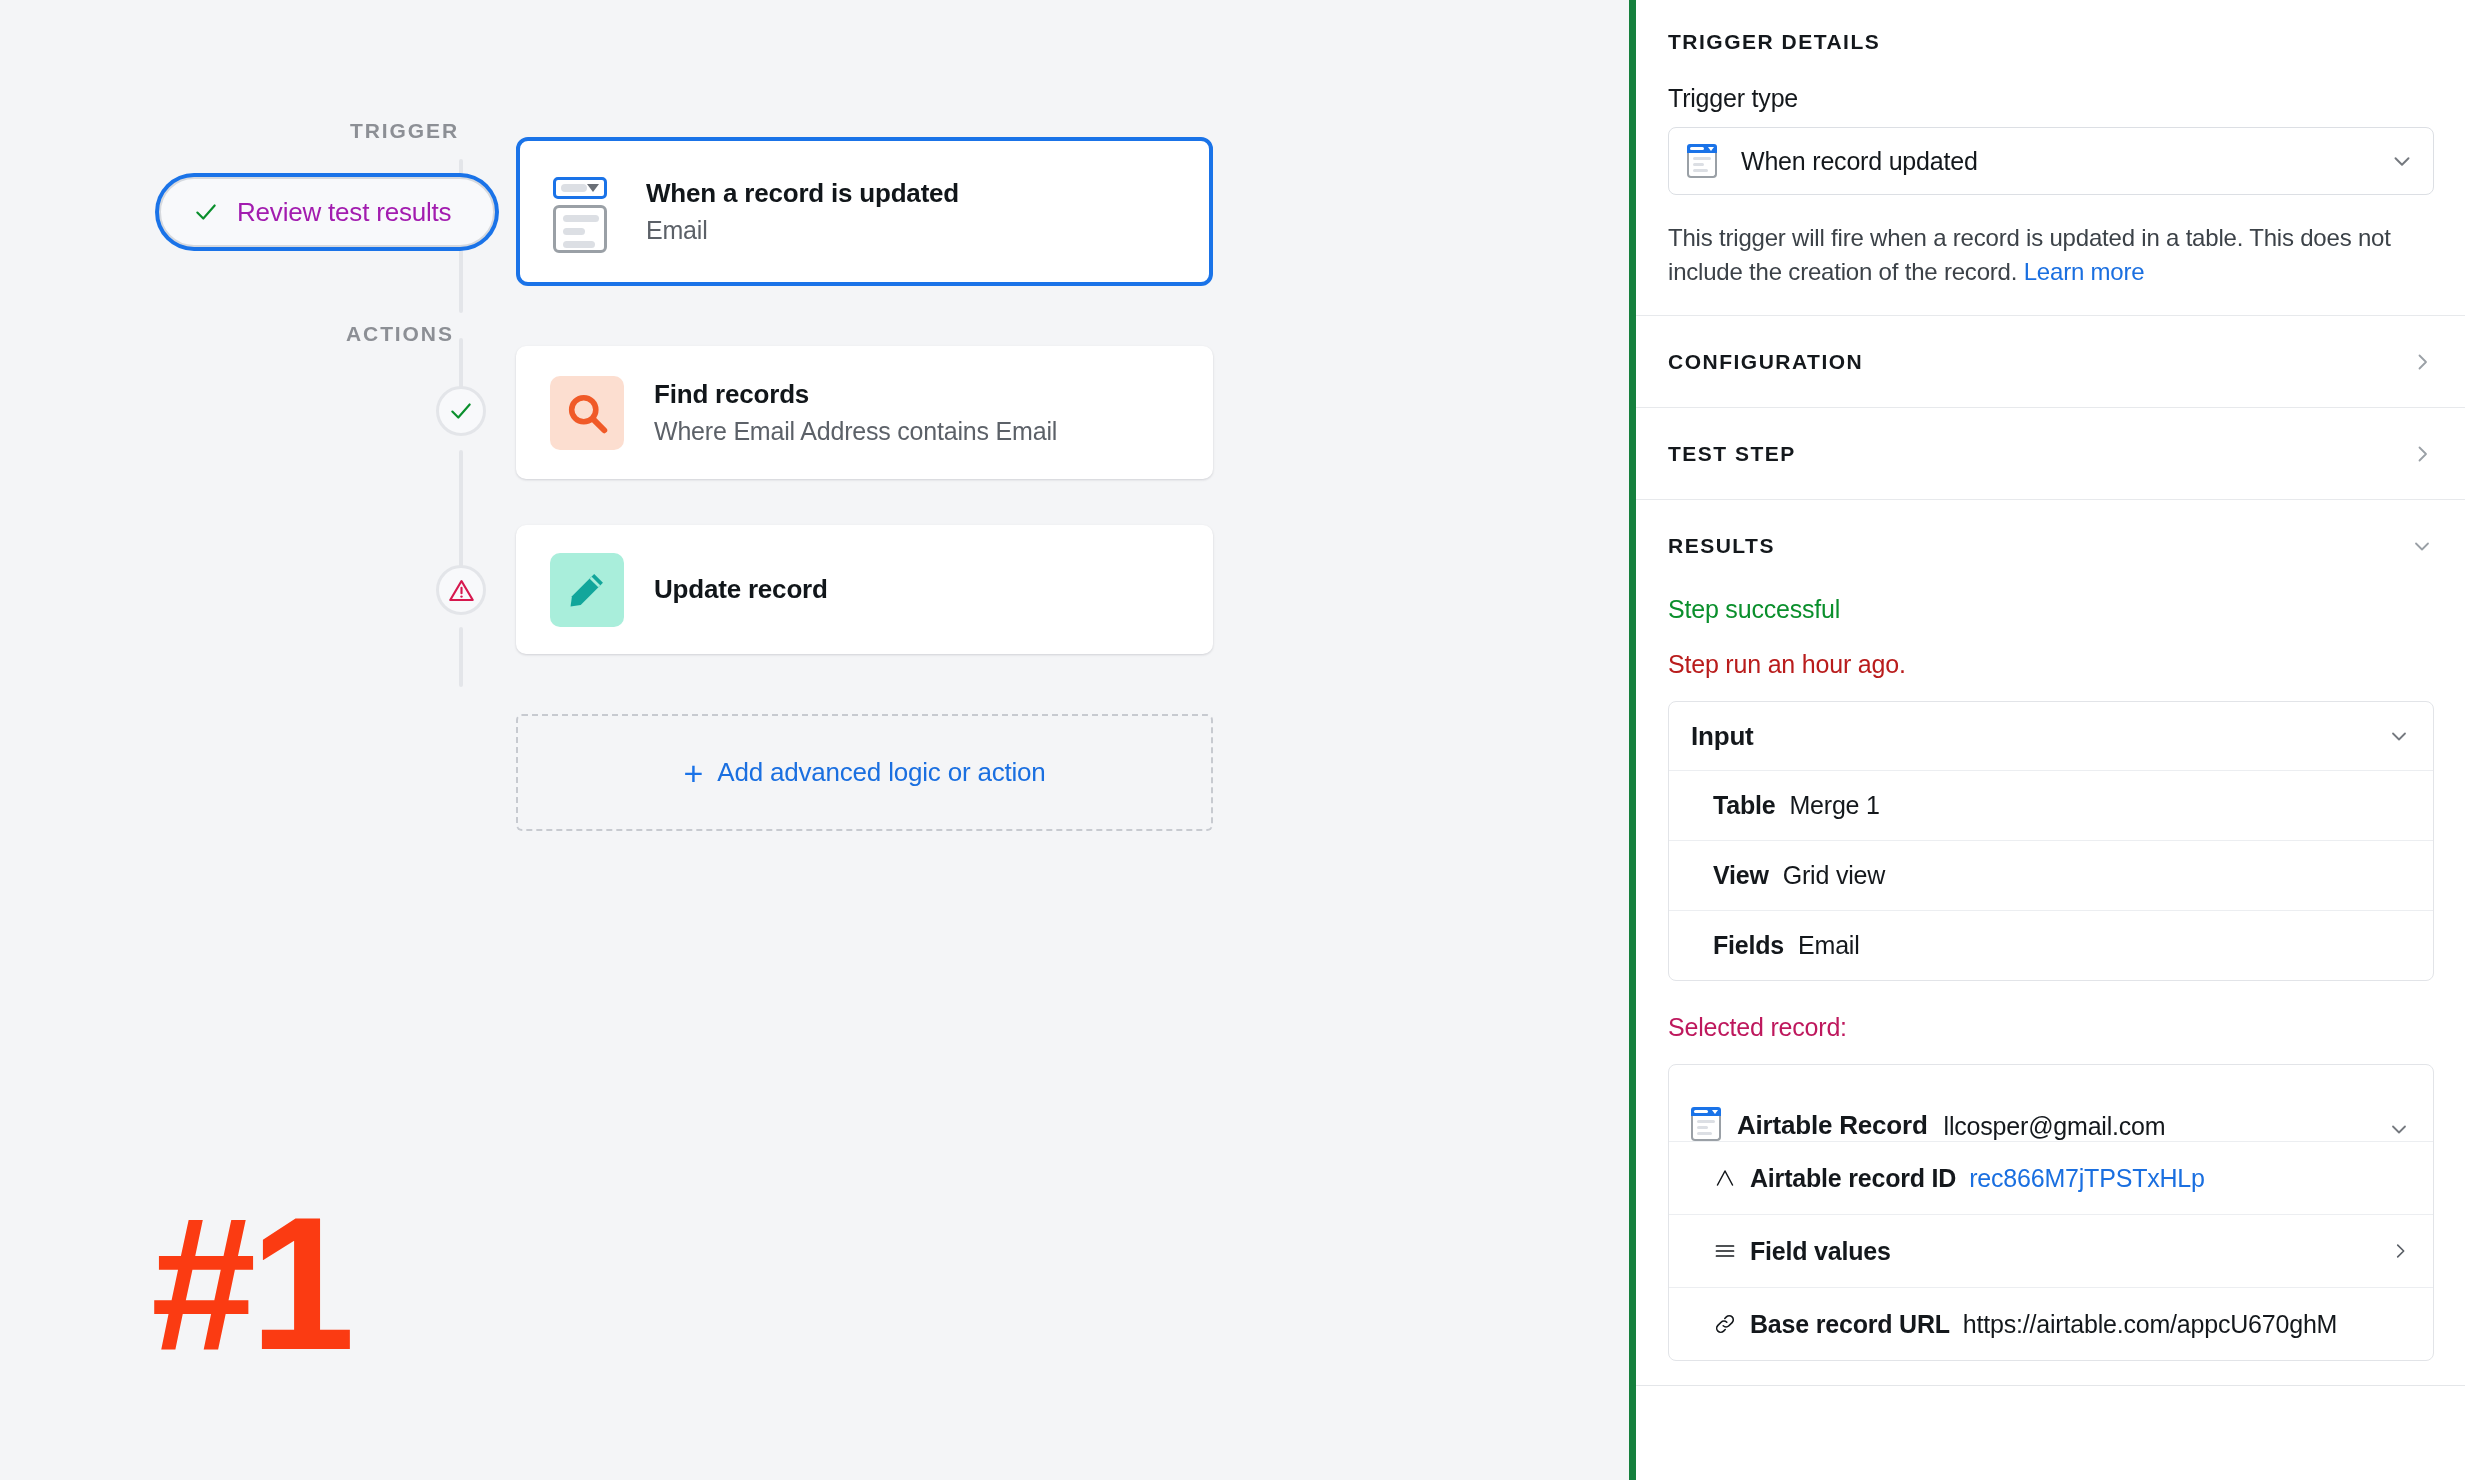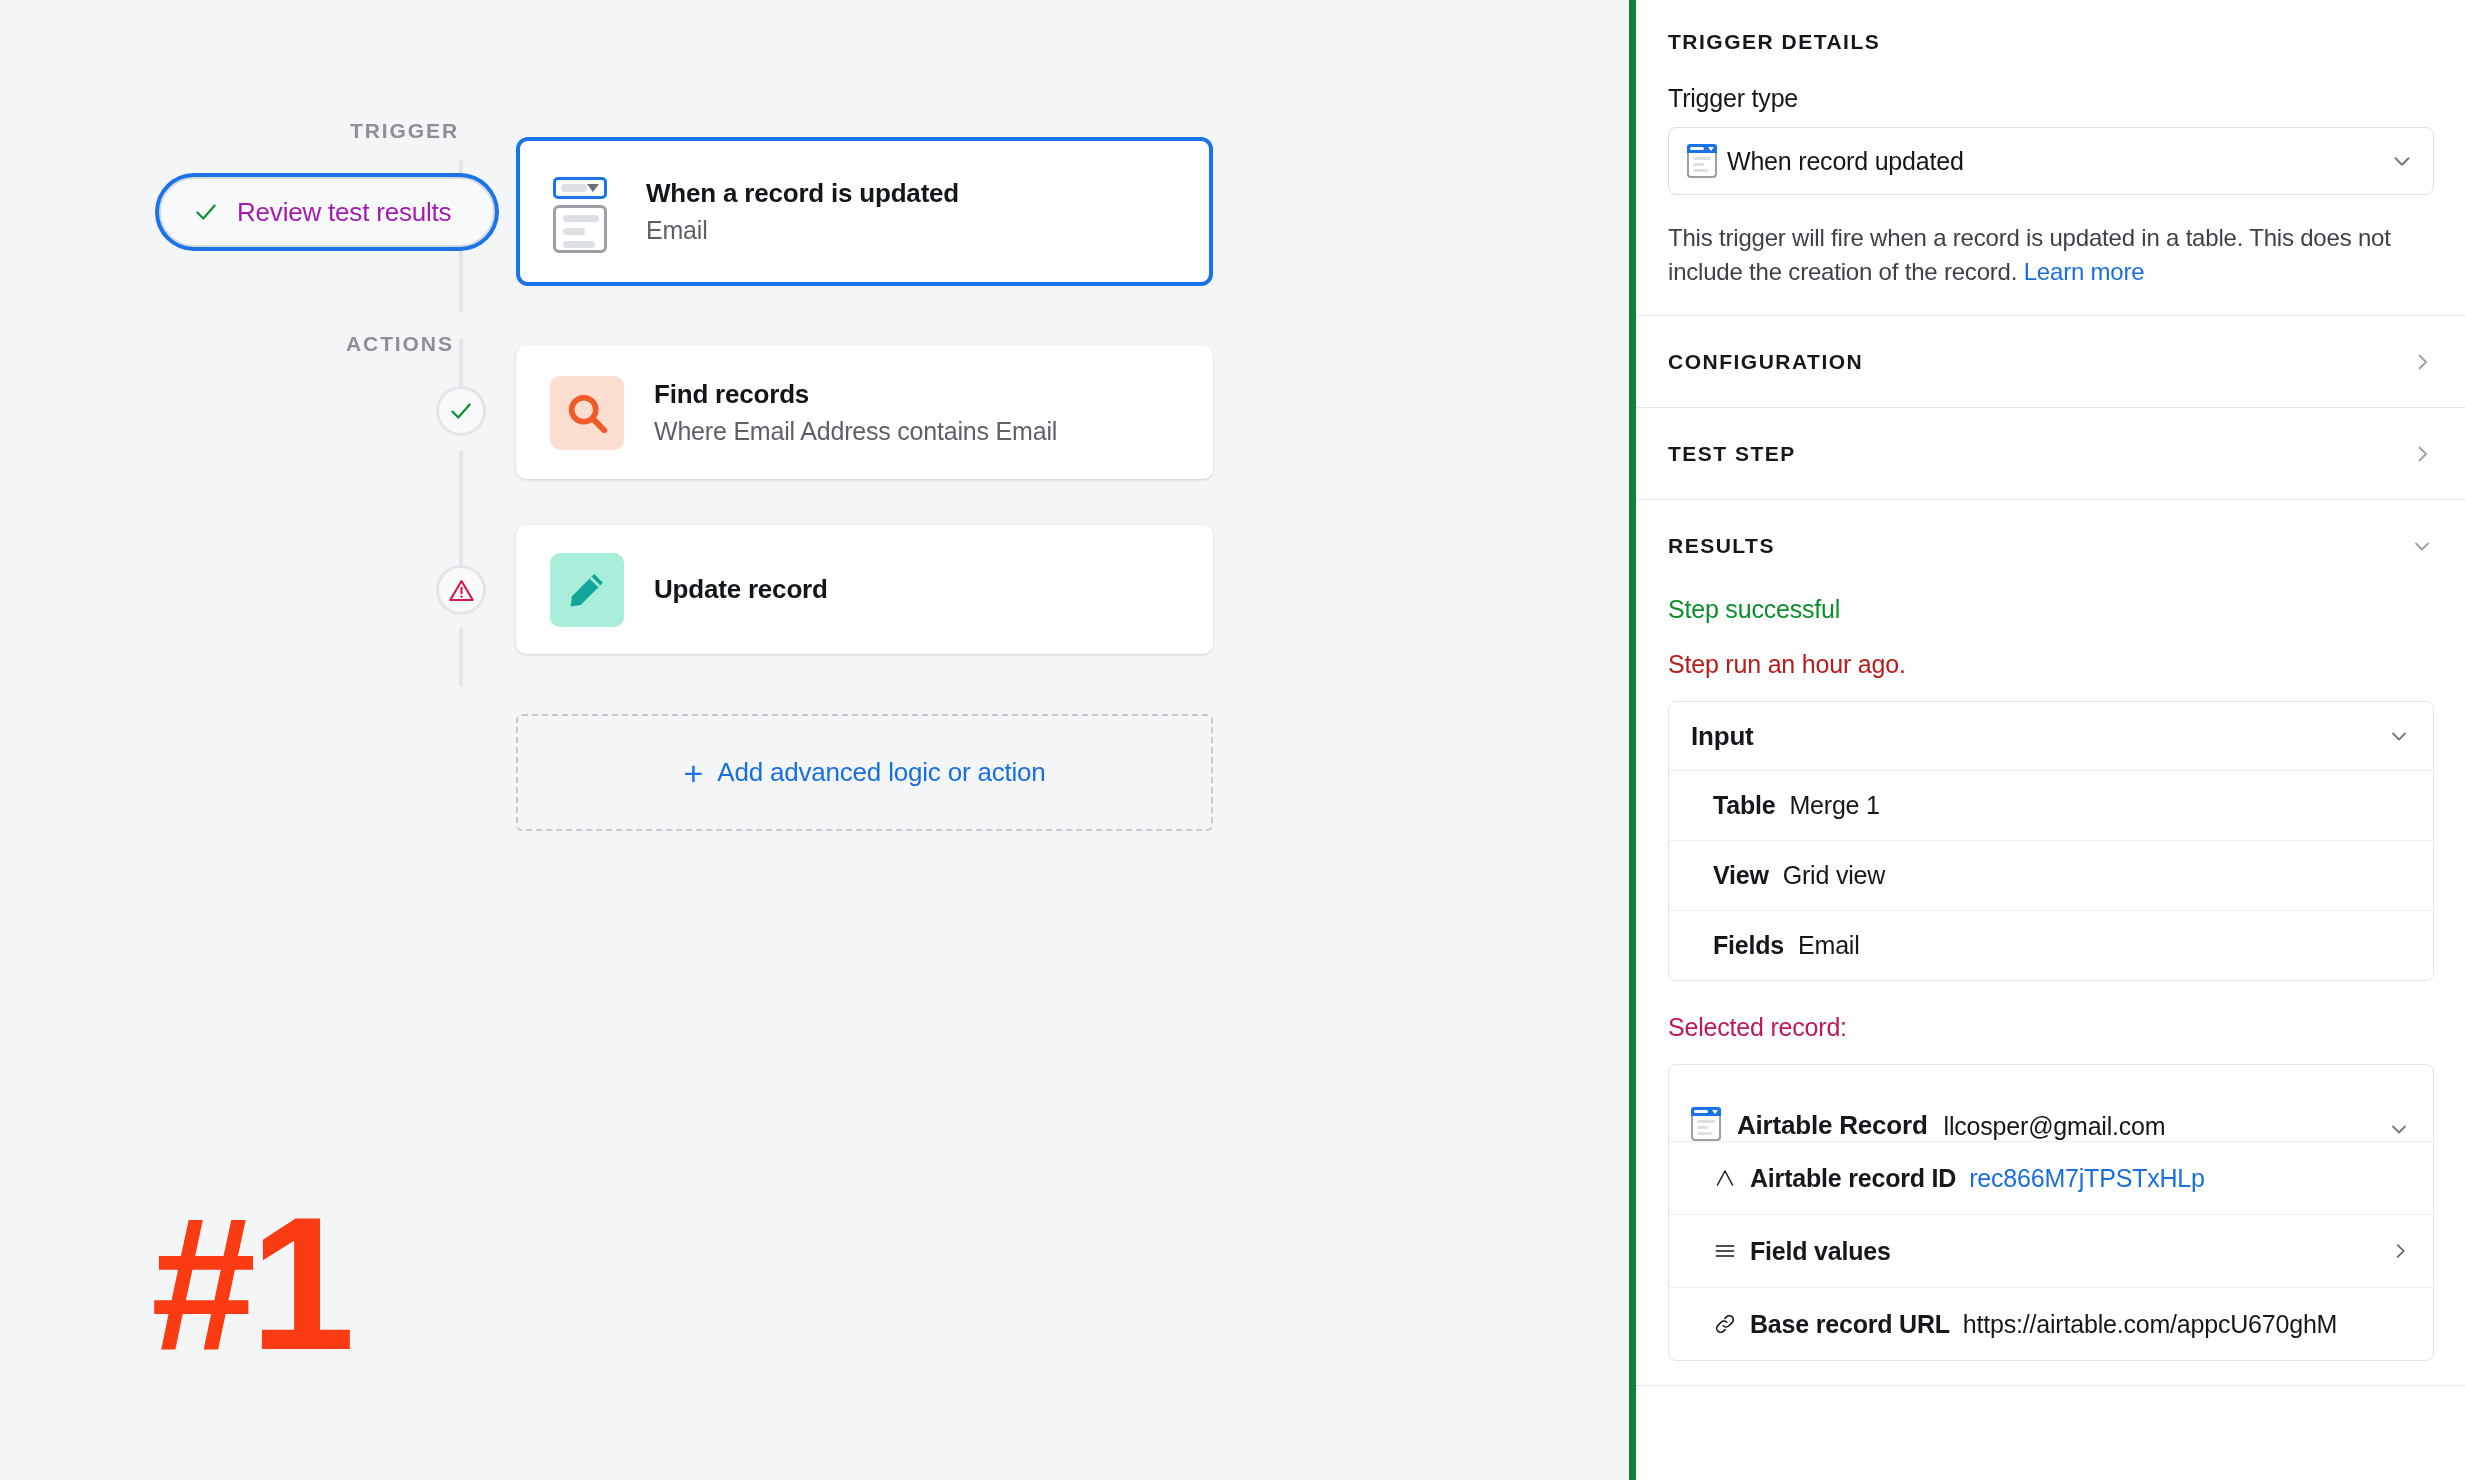--- a/index.html
+++ b/index.html
@@ -21,21 +21,21 @@
 
   .section-label {
     position: absolute;
     font-size: 21px;
     font-weight: 700;
     letter-spacing: 1.9px;
     color: #8c8f95;
     text-transform: uppercase;
   }
   #lbl-trigger { left: 350px; top: 119px; }
-  #lbl-actions { left: 346px; top: 332px; }
+  #lbl-actions { left: 346px; top: 322px; }
 
   
   .rail-line {
     position: absolute;
     left: 459px;
     width: 4px;
     background: #e3e5e9;
     border-radius: 2px;
   }
   .rail-a { top: 159px; height: 154px; }
@@ -196,21 +196,21 @@
   .trigger-details { padding: 30px 32px 26px 32px; }
   .field-label {
     font-size: 25px; color: #14181c; margin-top: 30px; margin-bottom: 14px; letter-spacing: -0.2px;
   }
   .select-box {
     height: 68px;
     border: 1px solid #dcdfe4;
     border-radius: 8px;
     display: flex; align-items: center;
     padding: 0 18px 0 18px;
-    gap: 10px;
+    gap: 24px;
     background: #fff;
   }
   .select-box .val { font-size: 25px; color: #14181c; flex: 1; letter-spacing: -0.2px; }
   .chev {
     color: #75797f;
     font-size: 22px;
     line-height: 1;
     display: inline-block;
   }
   .desc {

